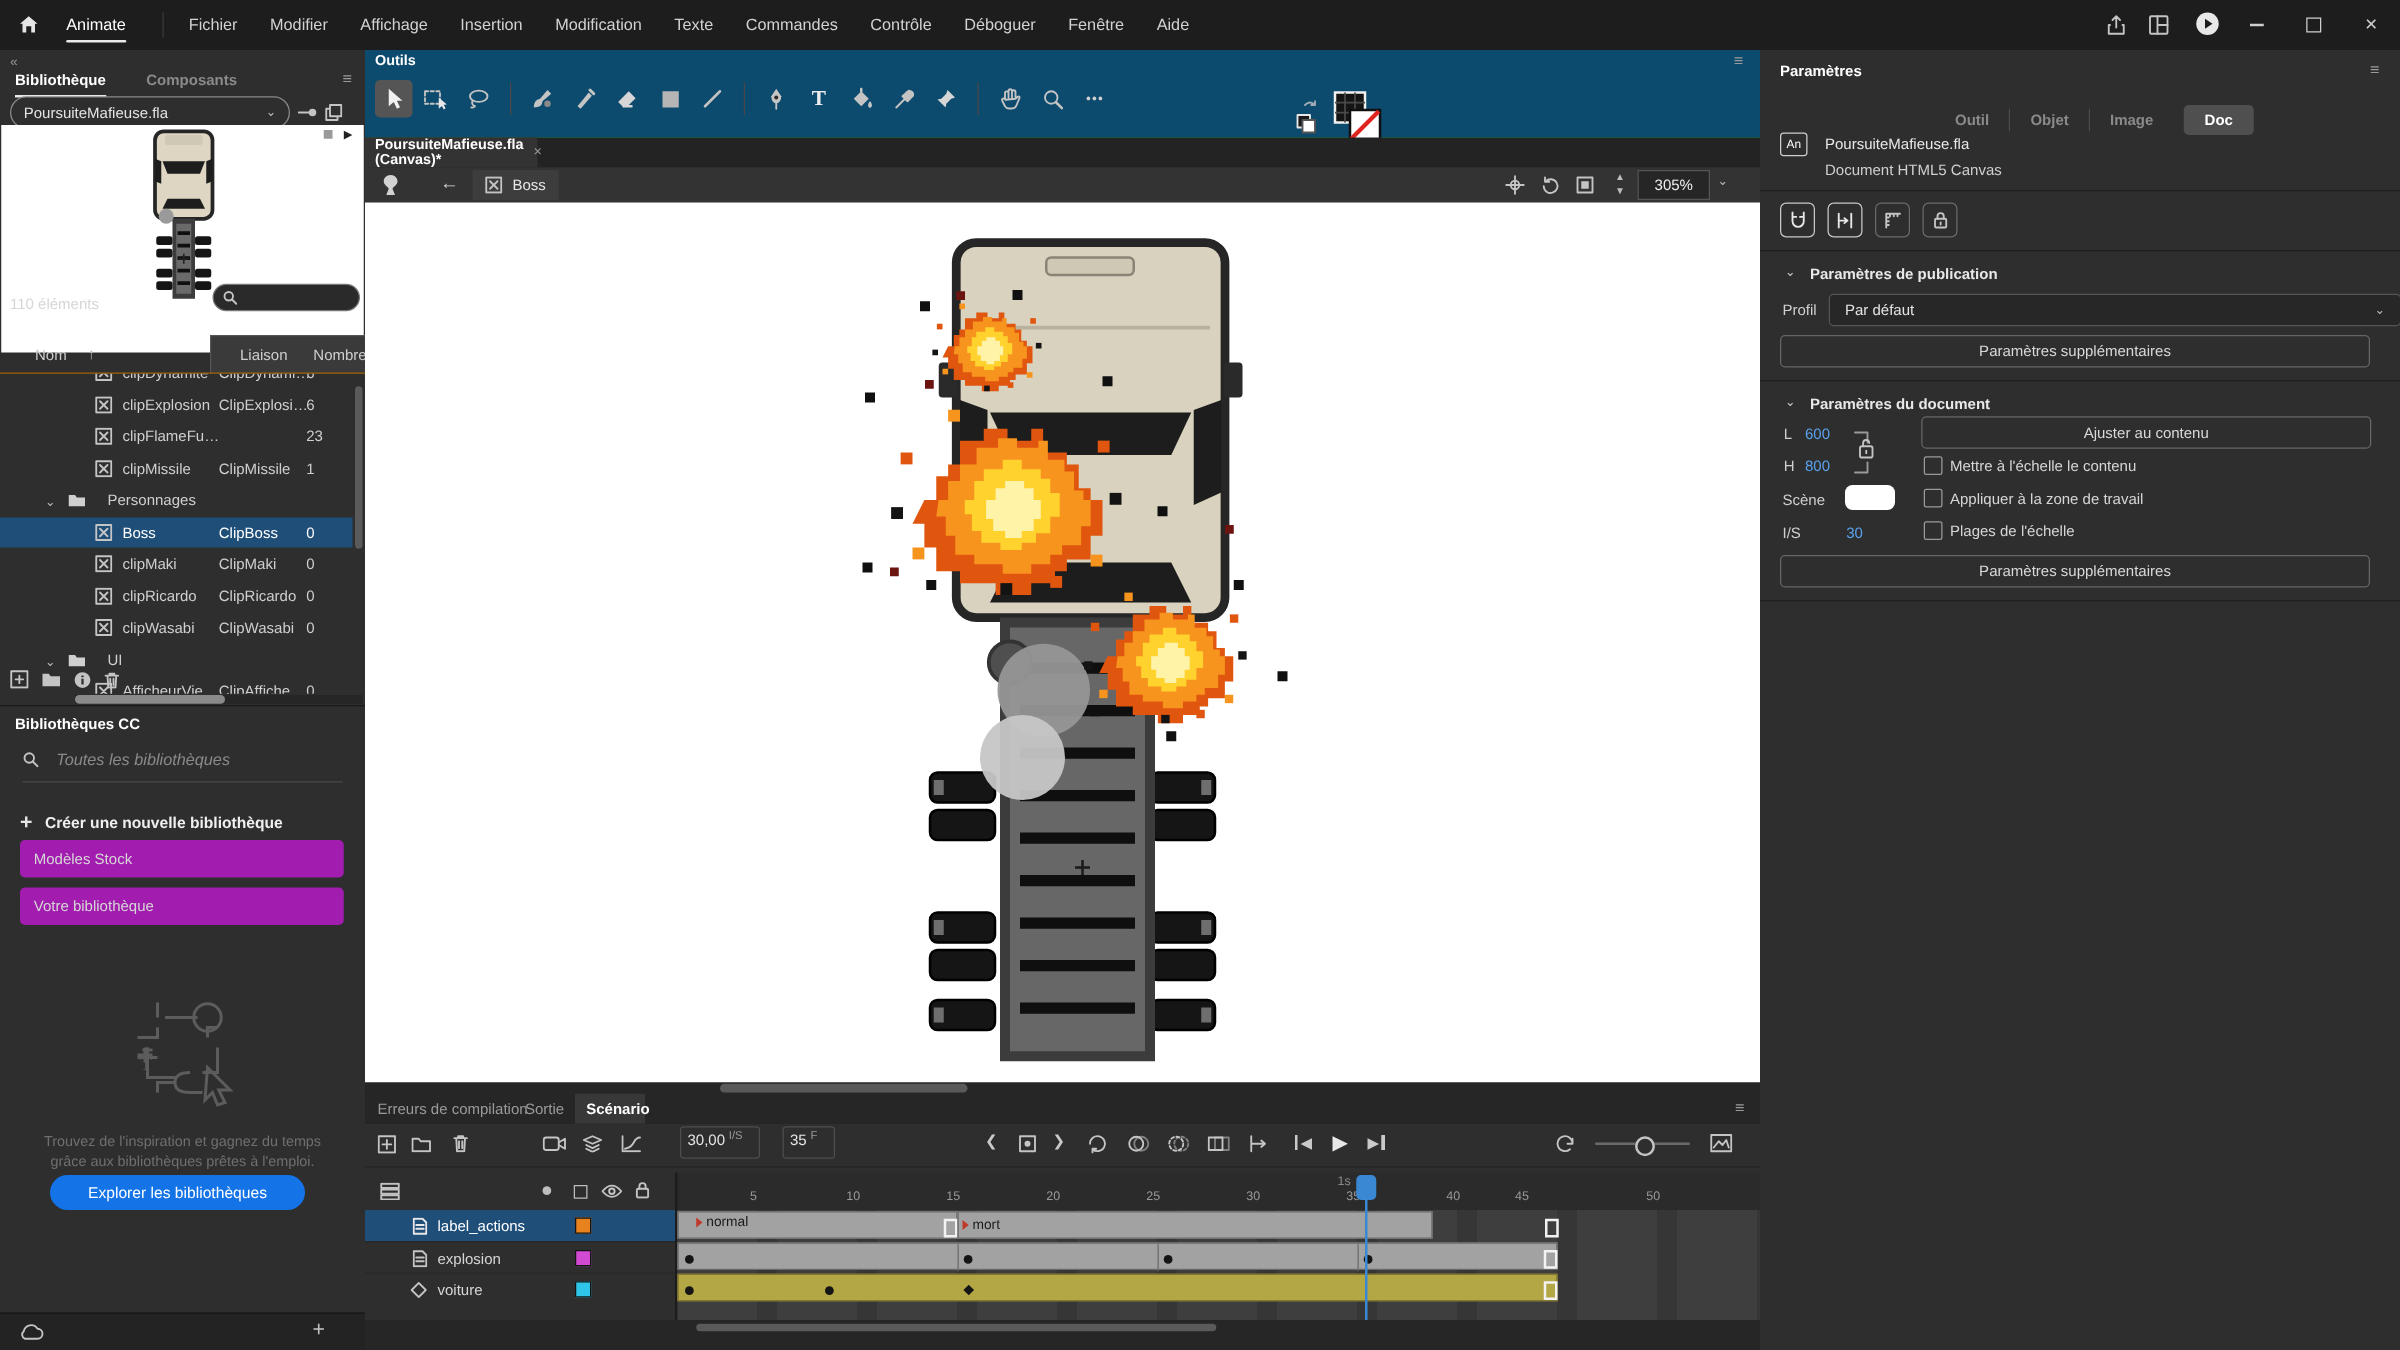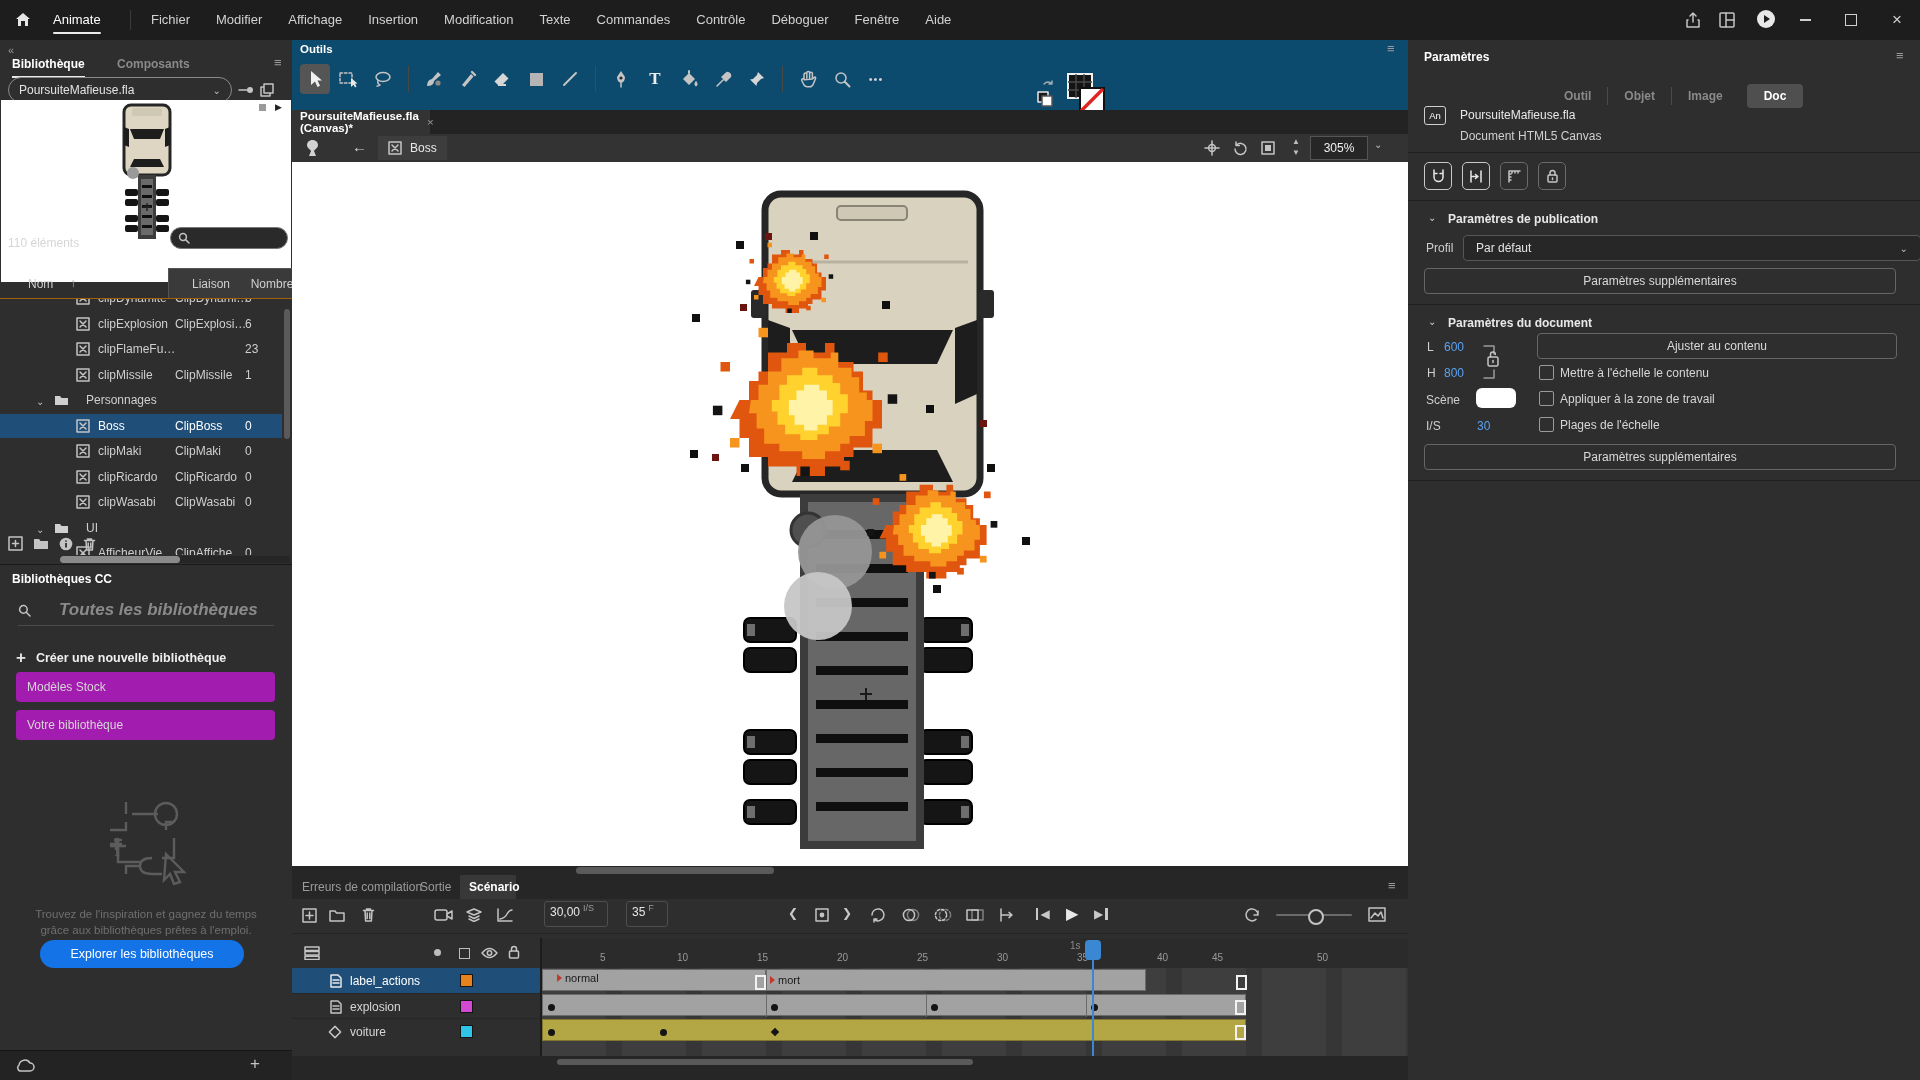--- a/index.html
+++ b/index.html
@@ -324,21 +324,21 @@
       <div class="scrollthumb" style="width:120px;height:7px;background:#8a8a8a;"></div>
     </div>
     <div class="abs" style="left:0;top:524px;width:292px;height:1px;background:#1a1a1a;"></div>
 
     <span class="abs panel-tab-active" style="left:12px;top:532px;">Bibliothèques CC</span>
     <div class="abs row" style="left:18px;top:560px;">
       <svg class="i" width="13" height="13" viewBox="0 0 13 13">
           <circle cx="5.4" cy="5.4" r="3.8"></circle>
           <path d="M8.2 8.2 L12 12"></path>
         </svg>
-      <span style="margin-left:28px;font-style:italic;color:#8a8a8a;font-size:17px;font-weight:bold;">Toutes les bibliothèques</span>
+      <span style="margin-left:14px;font-style:italic;color:#8a8a8a;font-size:13px;">Toutes les bibliothèques</span>
     </div>
     <div class="abs" style="left:18px;top:585px;width:256px;height:1px;background:#4a4a4a;"></div>
     <div class="abs row" style="left:16px;top:608px;">
       <span style="color:#e6e6e6;font-size:17px;font-weight:bold;">+</span>
       <span style="margin-left:10px;color:#efefef;font-weight:bold;font-size:12.5px;">Créer une nouvelle bibliothèque</span>
     </div>
     <div class="abs ccbtn" style="left:16px;top:632px;width:248px;height:30px;">
         <span>Modèles Stock</span>
       </div>
     <div class="abs ccbtn" style="left:16px;top:670px;width:248px;height:30px;">

